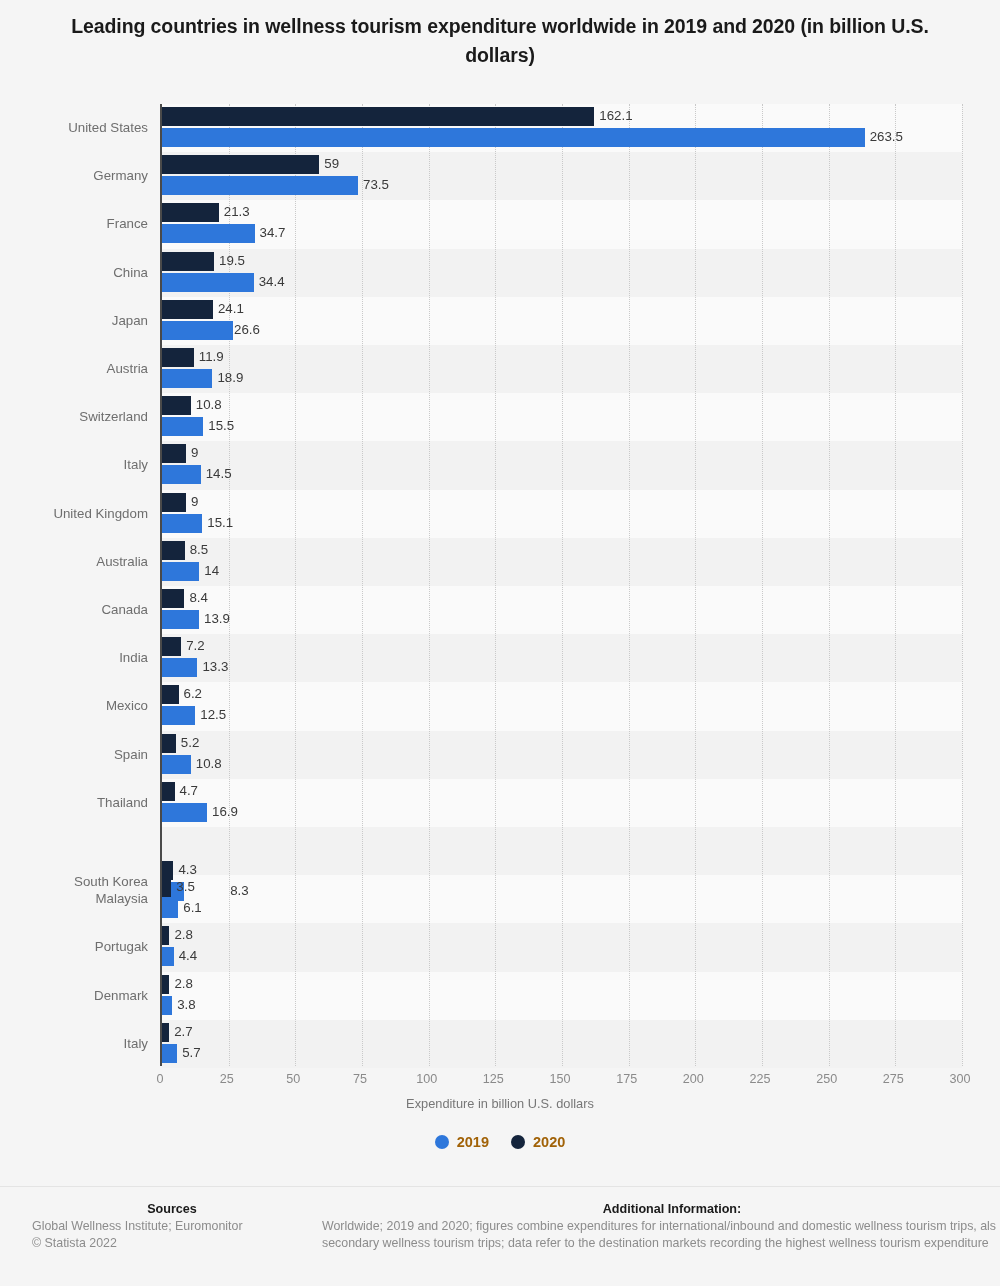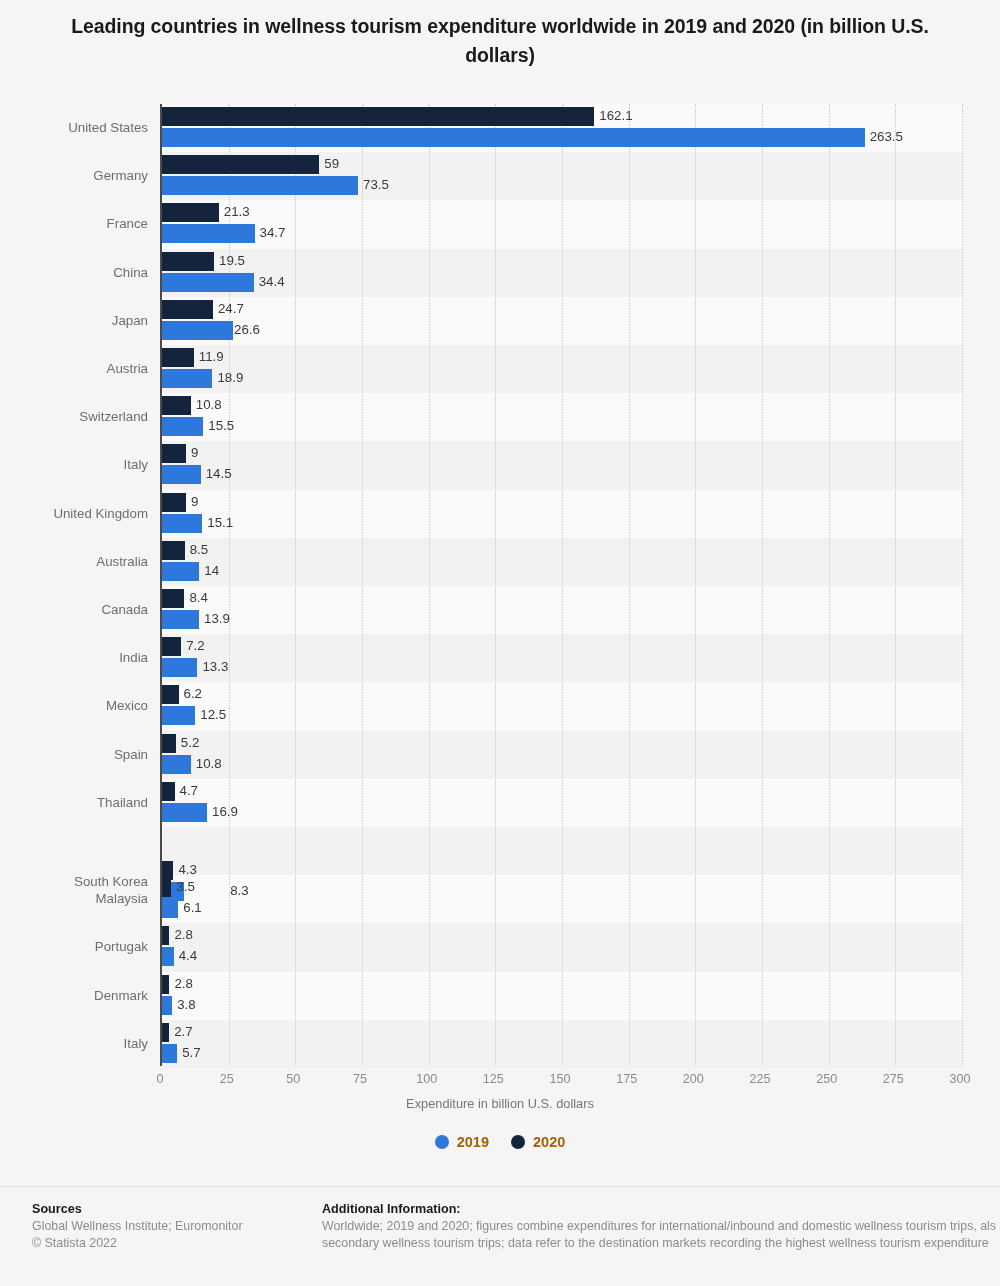--- a/index.html
+++ b/index.html
@@ -187,20 +187,21 @@
     left: 322px;
     top: 5px;
     width: 700px;
   }
   .foot-head {
     font-size: 12.6px;
     font-weight: bold;
     color: #1A1A1A;
     line-height: 17px;
     white-space: nowrap;
+    text-align: center;
   }
   .foot-line {
     font-size: 12.4px;
     color: #8C8C8C;
     line-height: 16.5px;
     white-space: nowrap;
   }
 </style>
 </head>
 <body>
@@ -267,21 +268,21 @@
       <div class="row" style="top: 144.6px;">
         <div class="cat-label">China</div>
         <div class="bar dark" style="width: 52px; background: rgb(20, 36, 60);"></div>
         <div class="bar-val dark" style="left: 214px;">19.5</div>
         <div class="bar blue" style="width: 91.7333px; background: rgb(46, 119, 219);"></div>
         <div class="bar-val blue" style="left: 253.733px;">34.4</div>
       </div>
       <div class="row" style="top: 192.8px;">
         <div class="cat-label">Japan</div>
         <div class="bar dark" style="width: 50.9333px; background: rgb(20, 36, 60);"></div>
-        <div class="bar-val dark" style="left: 212.933px;">24.7</div>
+        <div class="bar-val dark" style="left: 212.933px;">24.1</div>
         <div class="bar blue" style="width: 70.9333px; background: rgb(46, 119, 219);"></div>
         <div class="bar-val blue" style="left: 229px;">26.6</div>
       </div>
       <div class="row" style="top: 241px;">
         <div class="cat-label">Austria</div>
         <div class="bar dark" style="width: 31.7333px; background: rgb(20, 36, 60);"></div>
         <div class="bar-val dark" style="left: 193.733px;">11.9</div>
         <div class="bar blue" style="width: 50.4px; background: rgb(46, 119, 219);"></div>
         <div class="bar-val blue" style="left: 212.4px;">18.9</div>
       </div>

